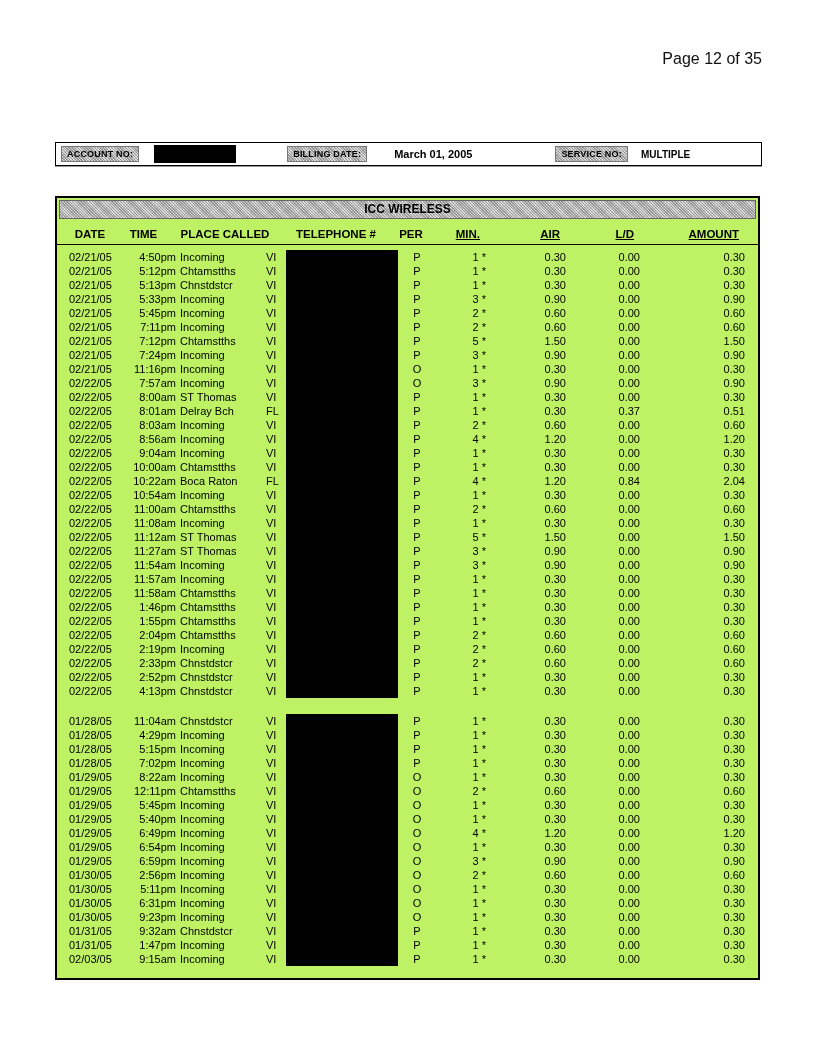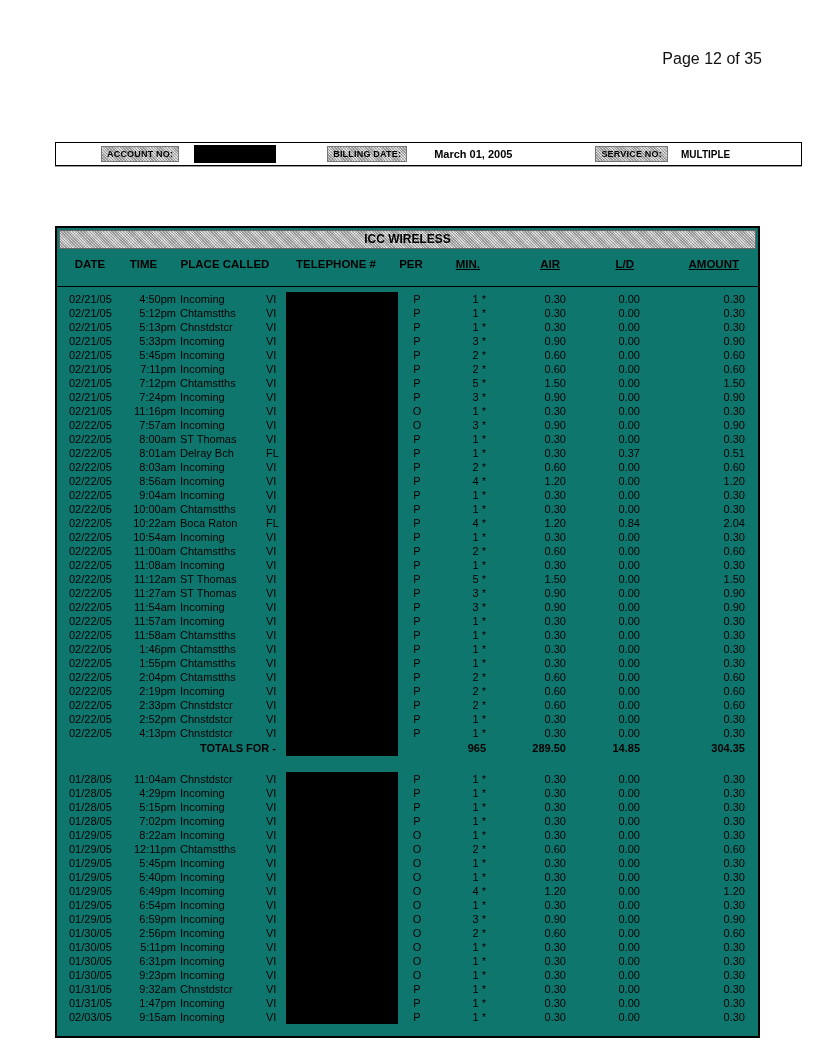--- a/index.html
+++ b/index.html
@@ -14,45 +14,45 @@
   .stipple{
     background-color:#c9c9c9;
     background-image:
       repeating-linear-gradient(45deg, rgba(0,0,0,.28) 0 1px, transparent 1px 2px),
       repeating-linear-gradient(-45deg, rgba(255,255,255,.45) 0 1px, transparent 1px 2px);
   }
   
   .account-bar{
     position:absolute;top:142px;left:55px;width:705px;height:22px;
     border:1px solid #000;box-shadow:0 1px 0 #999;
-    display:flex;align-items:center;background:#fff;padding-left:40px;
+    display:flex;align-items:center;background:#fff;
   }
   .acct-label{
     font-size:9px;font-weight:bold;letter-spacing:.2px;
     padding:2px 5px;border:1px solid #777;color:#000;white-space:nowrap;
   }
   .lbl-account{margin-left:5px;}
   .redact-box{width:82px;height:18px;background:#000;margin-left:15px;}
   .lbl-billing{margin-left:51px;}
   .bill-date{margin-left:27px;font-size:11px;font-weight:bold;white-space:nowrap;}
   .lbl-service{margin-left:83px;}
   .service-val{margin-left:13px;font-size:10px;white-space:nowrap;font-weight:bold;}
   
   .bill-table{
-    position:absolute;top:226px;left:55px;width:705px;
-    border:2px solid #000;background:#0f766e;box-sizing:border-box;
+    position:absolute;top:196px;left:55px;width:705px;
+    border:2px solid #000;background:#bef264;box-sizing:border-box;
   }
   .banner{
     margin:2px;height:17px;line-height:17px;text-align:center;
     font-weight:bold;font-size:12px;border:1px solid #666;
   }
   .header-row{
     display:grid;
     grid-template-columns:54px 53px 110px 112px 38px 50px 80px 74px 105px;
-    padding:7px 0 16px 6px;border-bottom:1.5px solid #000;
+    padding:7px 0 4px 6px;border-bottom:1.5px solid #000;
     font-weight:bold;font-size:11.5px;
   }
   .table-body{padding:5px 0 12px 0;}
   .row{
     display:grid;
     grid-template-columns:54px 53px 88px 22px 112px 38px 50px 80px 74px 105px;
     height:14px;line-height:14px;font-size:11px;padding-left:12px;
   }
   .row.totals{font-weight:bold;height:16px;line-height:16px;}
   .cell{overflow:hidden;white-space:nowrap;}
@@ -473,31 +473,20 @@
         <div class="cell c-time">4:13pm</div>
         <div class="cell c-place">Chnstdstcr</div>
         <div class="cell c-state">VI</div>
         <div class="cell c-phone redact"></div>
         <div class="cell c-per">P</div>
         <div class="cell c-min">1 *</div>
         <div class="cell c-air">0.30</div>
         <div class="cell c-ld">0.00</div>
         <div class="cell c-amount">0.30</div>
       </div>
-      <div class="row totals">
-        <div class="cell c-date"></div>
-        <div class="cell c-time"></div>
-        <div class="cell c-totals-label">TOTALS FOR -</div>
-        <div class="cell c-phone redact"></div>
-        <div class="cell c-per"></div>
-        <div class="cell c-min">965</div>
-        <div class="cell c-air">289.50</div>
-        <div class="cell c-ld">14.85</div>
-        <div class="cell c-amount">304.35</div>
-      </div>
       <div class="section-gap"></div>
       <div class="row">
         <div class="cell c-date">01/28/05</div>
         <div class="cell c-time">11:04am</div>
         <div class="cell c-place">Chnstdstcr</div>
         <div class="cell c-state">VI</div>
         <div class="cell c-phone redact"></div>
         <div class="cell c-per">P</div>
         <div class="cell c-min">1 *</div>
         <div class="cell c-air">0.30</div>

